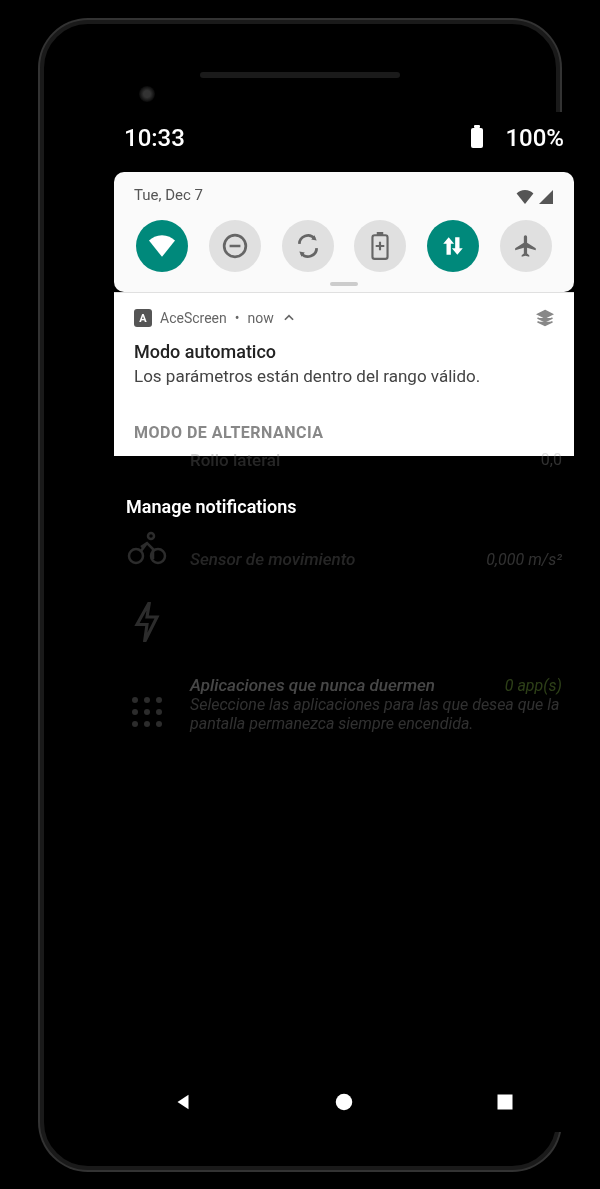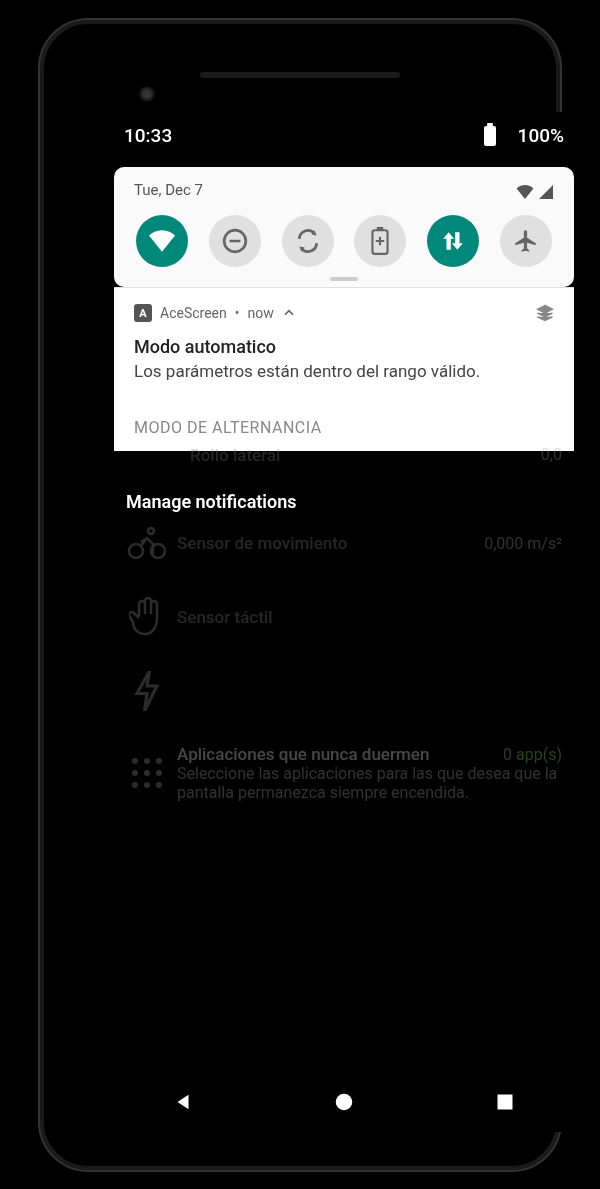--- a/index.html
+++ b/index.html
@@ -57,21 +57,21 @@
     background: #000;
     border-radius: 24px;
     overflow: hidden;
   }
   .status-bar {
     display: flex;
     justify-content: space-between;
     align-items: center;
     padding: 12px 22px 8px 22px;
     color: #fff;
-    font-size: 19px;
+    font-size: 24px;
     font-weight: 500;
   }
   .status-right { display: flex; align-items: center; gap: 22px; }
   .battery-icon { width: 12px; height: 20px; background: #fff; border-radius: 2px; position: relative; }
   .battery-icon::before { content:''; position:absolute; top:-3px; left:3px; width:6px; height:3px; background:#fff; border-radius:1px; }
 
   .shade-panel {
     margin: 12px 12px 0 12px;
     background: #fafafa;
     border-radius: 10px;
@@ -145,39 +145,40 @@
     right: 20px;
     top: 16px;
     color: #888;
   }
   .notif-title { font-size: 18px; color: #222; font-weight: 500; margin-bottom: 4px; }
   .notif-body { font-size: 17px; color: #444; margin-bottom: 37px; }
   .notif-action {
     font-size: 16px;
     color: #888;
     letter-spacing: 0.5px;
-    font-weight: 400;
+    font-weight: 700;
   }
 
   .manage-notifs {
     color: #fff;
     font-size: 18px;
     font-weight: 600;
     padding: 26px 24px 10px 24px;
   }
 
   .dim-list {
     padding: 0 24px;
     opacity: 0.32;
   }
   .dim-item {
     display: flex;
-    gap: 9px;
+    gap: 22px;
     padding: 16px 0;
-    align-items: center;
+    align-items: flex-end;
+    font-style: italic;
   }
   .dim-icon {
     width: 42px;
     height: 42px;
     flex-shrink: 0;
     color: #888;
     display: flex;
     align-items: center;
     justify-content: center;
   }
@@ -318,30 +319,20 @@
         <div class="dim-content">
           <div class="dim-row-top">
             <div>
               <div class="dim-title muted">Sensor de movimiento</div>
             </div>
             <span class="dim-value">0,000 m/s²</span>
           </div>
         </div>
       </div>
 
-      <div class="dim-item">
-        <div class="dim-icon">
-          <svg width="36" height="42" viewBox="0 0 36 42" fill="none" stroke="#888" stroke-width="2.5">
-              <path d="M10 20V8a3 3 0 016 0v10M16 18V5a3 3 0 016 0v13M22 18V8a3 3 0 016 0v14c0 8-4 16-12 16s-12-6-12-12l-4-6a3 3 0 015-3l5 5"></path>
-            </svg>
-        </div>
-        <div class="dim-content">
-          <div class="dim-title muted">Sensor táctil</div>
-        </div>
-      </div>
 
       <div class="dim-item">
         <div class="dim-icon">
           <svg width="32" height="40" viewBox="0 0 24 32" fill="none" stroke="#888" stroke-width="2.5">
               <path d="M14 0L4 18h8l-2 14 10-20h-8z"></path>
             </svg>
         </div>
       </div>
 
       <div class="dim-item">

